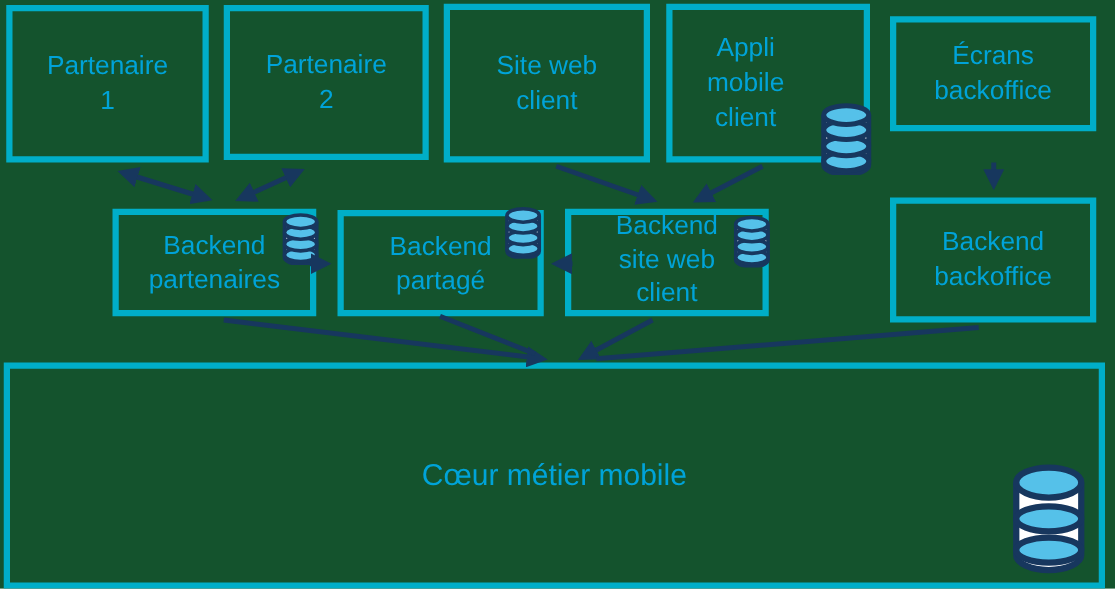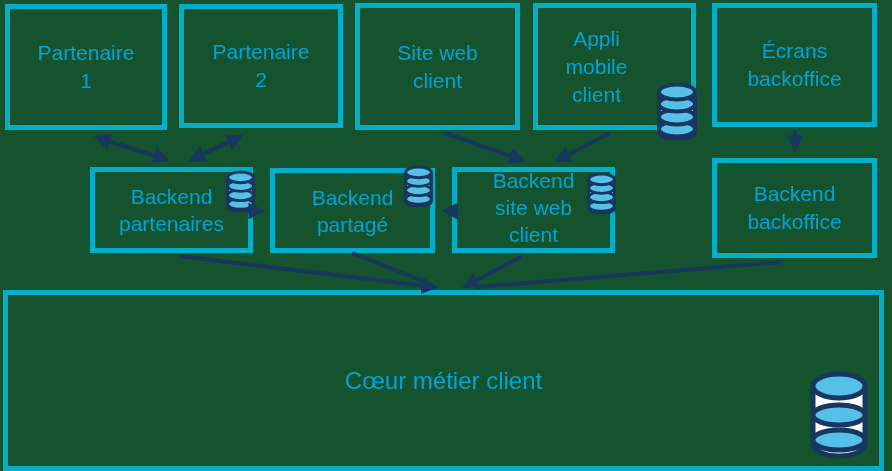--- a/index.html
+++ b/index.html
@@ -59,21 +59,21 @@
     <span class="lbl">Site web
 client</span>
   </div>
 
   <div class="box" style="left:533px;top:3px;width:163px;height:127px">
     <span class="lbl" style="margin-right:36px">Appli
 mobile
 client</span>
   </div>
 
-  <div class="box" style="left:712px;top:3px;width:165px;height:124px">
+  <div class="box" style="left:712px;top:13px;width:165px;height:92px">
     <span class="lbl">Écrans
 backoffice</span>
   </div>
 
   <div class="box" style="left:90px;top:167px;width:163px;height:86px">
     <span class="lbl lbl-tight">Backend
 partenaires</span>
   </div>
 
   <div class="box" style="left:270px;top:168px;width:165px;height:85px">
@@ -86,21 +86,21 @@
 site web
 client</span>
   </div>
 
   <div class="box" style="left:712px;top:158px;width:165px;height:100px">
     <span class="lbl">Backend
 backoffice</span>
   </div>
 
   <div class="box" style="left:3px;top:290px;width:881px;height:181px">
-    <span class="big-lbl">Cœur métier client</span>
+    <span class="big-lbl">Cœur métier mobile</span>
   </div>
 
   <svg class="dbicon" style="left:654px;top:82px" width="46" height="58" viewBox="0 0 46 58">
       <use href="#db4"></use>
     </svg>
 
   <svg class="dbicon" style="left:224px;top:170px" width="33" height="42" viewBox="0 0 46 58">
       <use href="#db4"></use>
     </svg>
 

